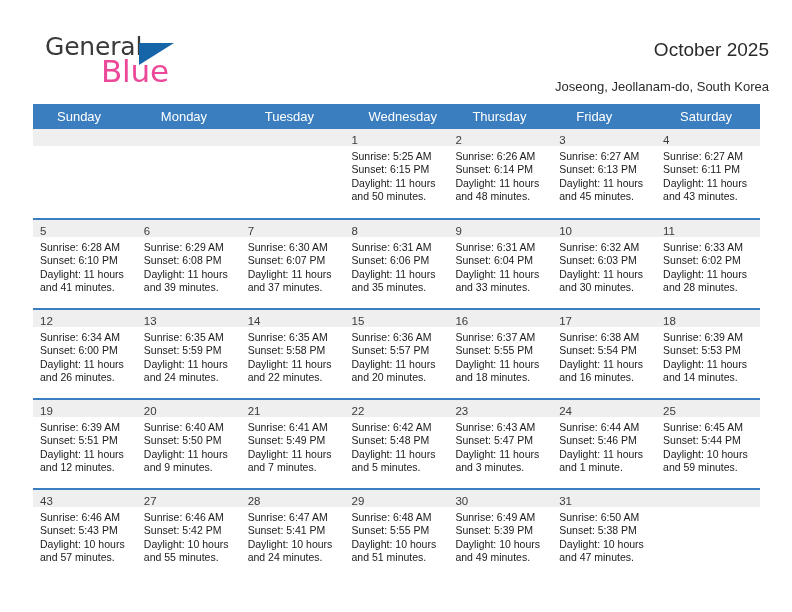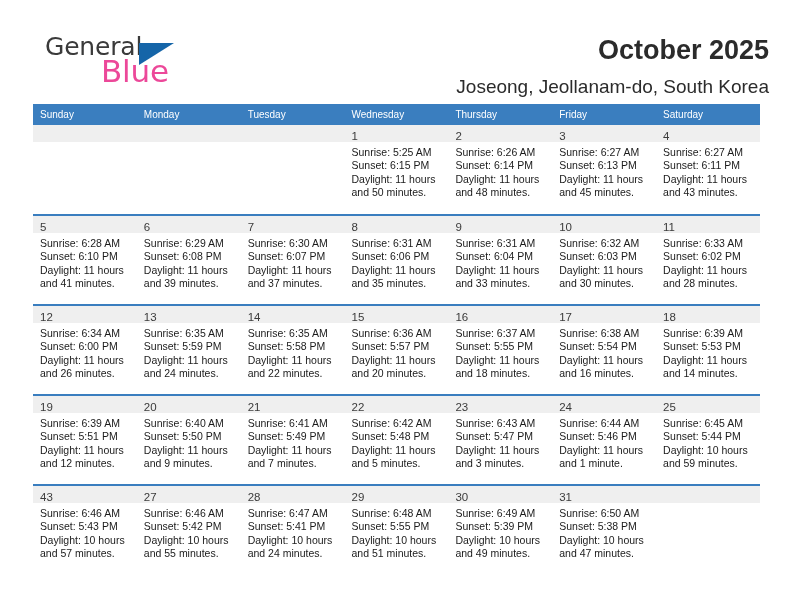--- a/index.html
+++ b/index.html
@@ -64,32 +64,32 @@
     top: 10px;
     width: 0;
     height: 0;
     border-left: 35px solid #1565a8;
     border-bottom: 22px solid transparent;
   }
   .title {
     position: absolute;
     right: 35px;
     top: 34px;
-    font-size: 27px;
+    font-size: 19px;
     line-height: 32px;
     color: #2b2b2b;
     text-align: right;
     white-space: nowrap;
-    font-weight: 700;
+    font-weight: 400;
   }
   .subtitle {
     position: absolute;
     right: 35px;
     top: 78px;
-    font-size: 19px;
+    font-size: 13px;
     line-height: 17px;
     color: #2b2b2b;
     text-align: right;
     white-space: nowrap;
     font-weight: 400;
   }
 
   
   .calendar {
     position: absolute;
@@ -97,24 +97,24 @@
     top: 104px;
     width: 727px;
     border-collapse: collapse;
     table-layout: fixed;
   }
   .calendar col { width: 103.857px; }
 
   .calendar thead th {
     background: #3a7ebf;
     color: #ffffff;
-    font-size: 10px;
+    font-size: 13px;
     font-weight: 400;
     text-align: left;
-    padding: 5px 0 5px 7px;
+    padding: 5px 0 5px 24px;
     height: 20px;
     box-sizing: border-box;
     border: none;
   }
 
   .calendar tbody td {
     vertical-align: top;
     padding: 0;
     border: none;
     border-top: 2px solid #3a7ebf;

